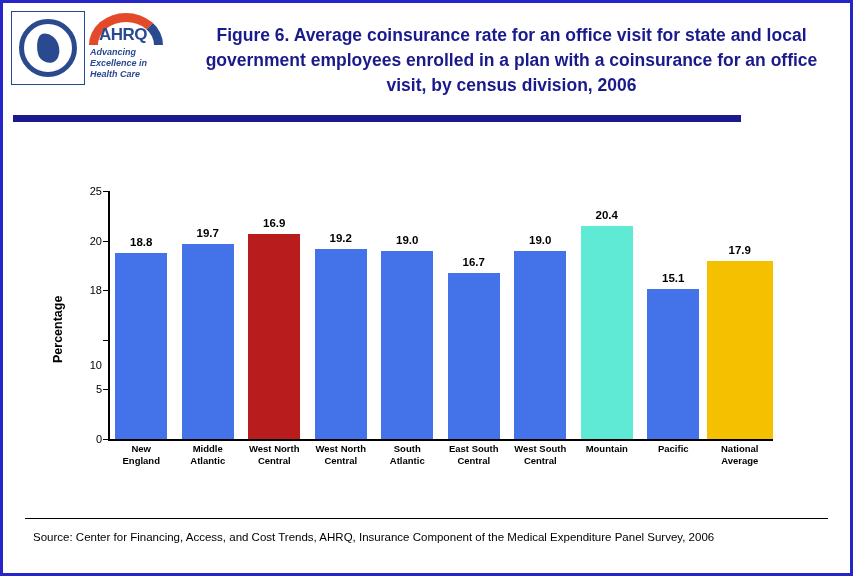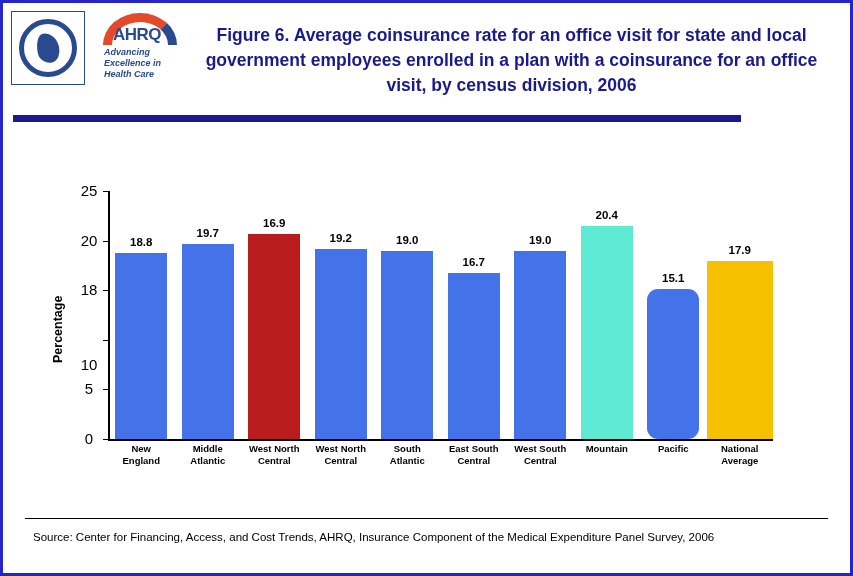--- a/index.html
+++ b/index.html
@@ -71,21 +71,21 @@
     top: 50%;
     width: 22px;
     height: 30px;
     margin-left: -11px;
     margin-top: -15px;
     background: #2a4a8f;
     border-radius: 40% 60% 45% 55% / 60% 55% 45% 40%;
     transform: rotate(-12deg);
   }
   .ahrq-logo {
-    margin-left: 14px;
+    margin-left: 0;
     width: 112px;
     height: 72px;
     position: relative;
   }
   .ahrq-arc {
     position: absolute;
     left: 4px;
     top: 2px;
     width: 74px;
     height: 32px;
@@ -177,22 +177,22 @@
     left: 0;
     top: 248px;
     width: 665px;
     height: 2px;
     background: #000000;
   }
   .ytick {
     position: absolute;
     left: -32px;
     width: 26px;
-    text-align: center;
-    font-size: 15px;
+    text-align: right;
+    font-size: 11px;
     color: #000000;
     line-height: 10px;
     margin-top: -5px;
   }
   .ytick-mark {
     position: absolute;
     left: -5px;
     width: 5px;
     height: 1px;
     background: #000000;
@@ -345,21 +345,21 @@
             <div class="bar" style="height: 188.48px; background: rgb(68, 114, 232);">
               <div class="bar-value">19.0</div>
             </div>
           </div>
           <div class="barcell">
             <div class="bar" style="height: 213px; background: #5eead4;">
               <div class="bar-value">20.4</div>
             </div>
           </div>
           <div class="barcell">
-            <div class="bar" style="height: 149.792px; background: rgb(68, 114, 232); border-radius: 11px;">
+            <div class="bar" style="height: 149.792px; background: rgb(68, 114, 232);">
               <div class="bar-value">15.1</div>
             </div>
           </div>
           <div class="barcell">
             <div class="bar highlight" style="height: 177.568px; background: rgb(245, 192, 0); padding-left: 16px;">
               <div class="bar-value">17.9</div>
             </div>
           </div>
         </div>
     </div>

